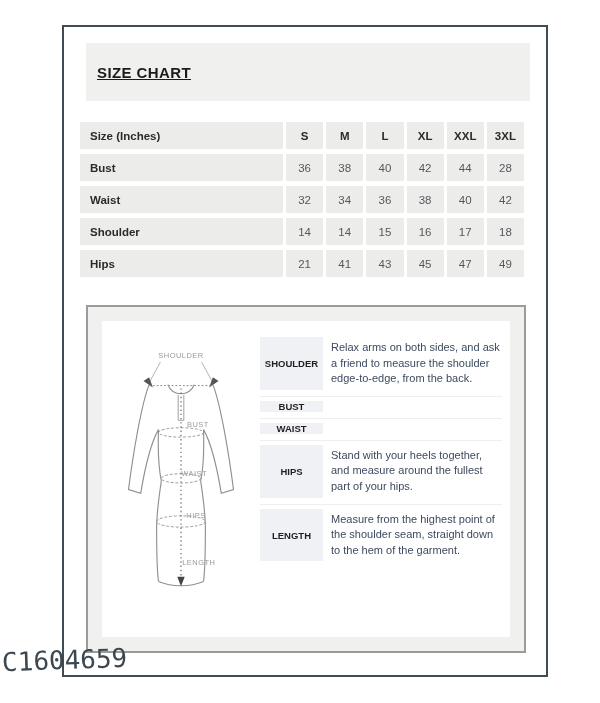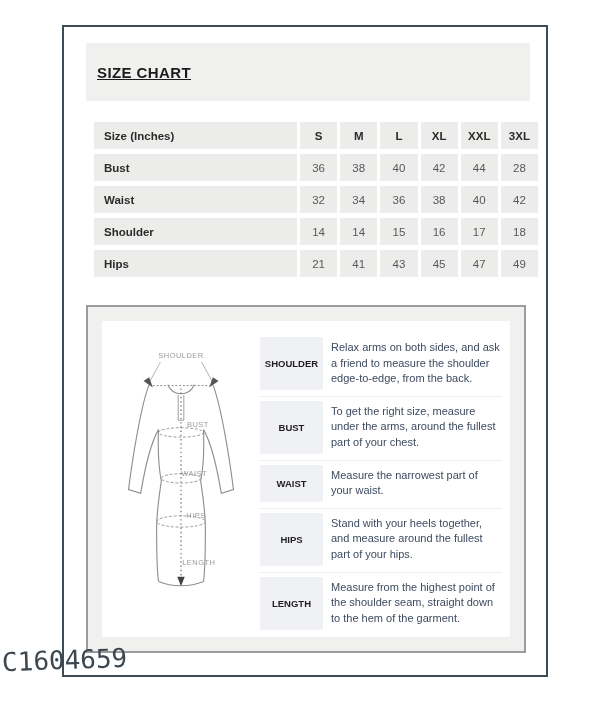--- a/index.html
+++ b/index.html
@@ -13,21 +13,21 @@
   }
   .title-block{
     position:absolute;left:22px;top:16px;width:444px;height:58px;
     background:#f0f0ee;display:flex;align-items:center;
   }
   .title{
     margin-left:11px;font-size:15px;font-weight:bold;color:#1b1b1b;
     text-decoration:underline;letter-spacing:.4px;
   }
   .size-table{
-    position:absolute;left:30px;top:95px;width:444px;
+    position:absolute;left:16px;top:95px;width:444px;
     display:flex;flex-direction:column;gap:5px;
   }
   .trow{display:grid;grid-template-columns:203px repeat(6,1fr);gap:3px;}
   .cell{background:#ececeb;height:27px;display:flex;align-items:center;font-size:11.5px;}
   .cell.label{padding-left:10px;font-weight:bold;color:#2b2b2b;}
   .cell.val{justify-content:center;color:#55585b;}
   .trow.head .cell.val{font-weight:bold;color:#2b2b2b;}
   .guide-box{
     position:absolute;left:22px;top:278px;width:440px;height:348px;
     border:2px solid #9b9b9b;background:#f0f0ee;box-sizing:border-box;padding:14px;
@@ -146,25 +146,23 @@
         </svg>
       </div>
 
       <div class="guide-table">
           <div class="grow">
             <div class="glabel">SHOULDER</div>
             <div class="gdesc">Relax arms on both sides, and ask a friend to measure the shoulder edge-to-edge, from the back.</div>
           </div>
           <div class="grow">
             <div class="glabel">BUST</div>
-            <div class="gdesc">To get the right size, measure under the arms, around the fullest part of your chest.</div>
           </div>
           <div class="grow">
             <div class="glabel">WAIST</div>
-            <div class="gdesc">Measure the narrowest part of your waist.</div>
           </div>
           <div class="grow">
             <div class="glabel">HIPS</div>
             <div class="gdesc">Stand with your heels together, and measure around the fullest part of your hips.</div>
           </div>
           <div class="grow">
             <div class="glabel">LENGTH</div>
             <div class="gdesc">Measure from the highest point of the shoulder seam, straight down to the hem of the garment.</div>
           </div>
         </div>

